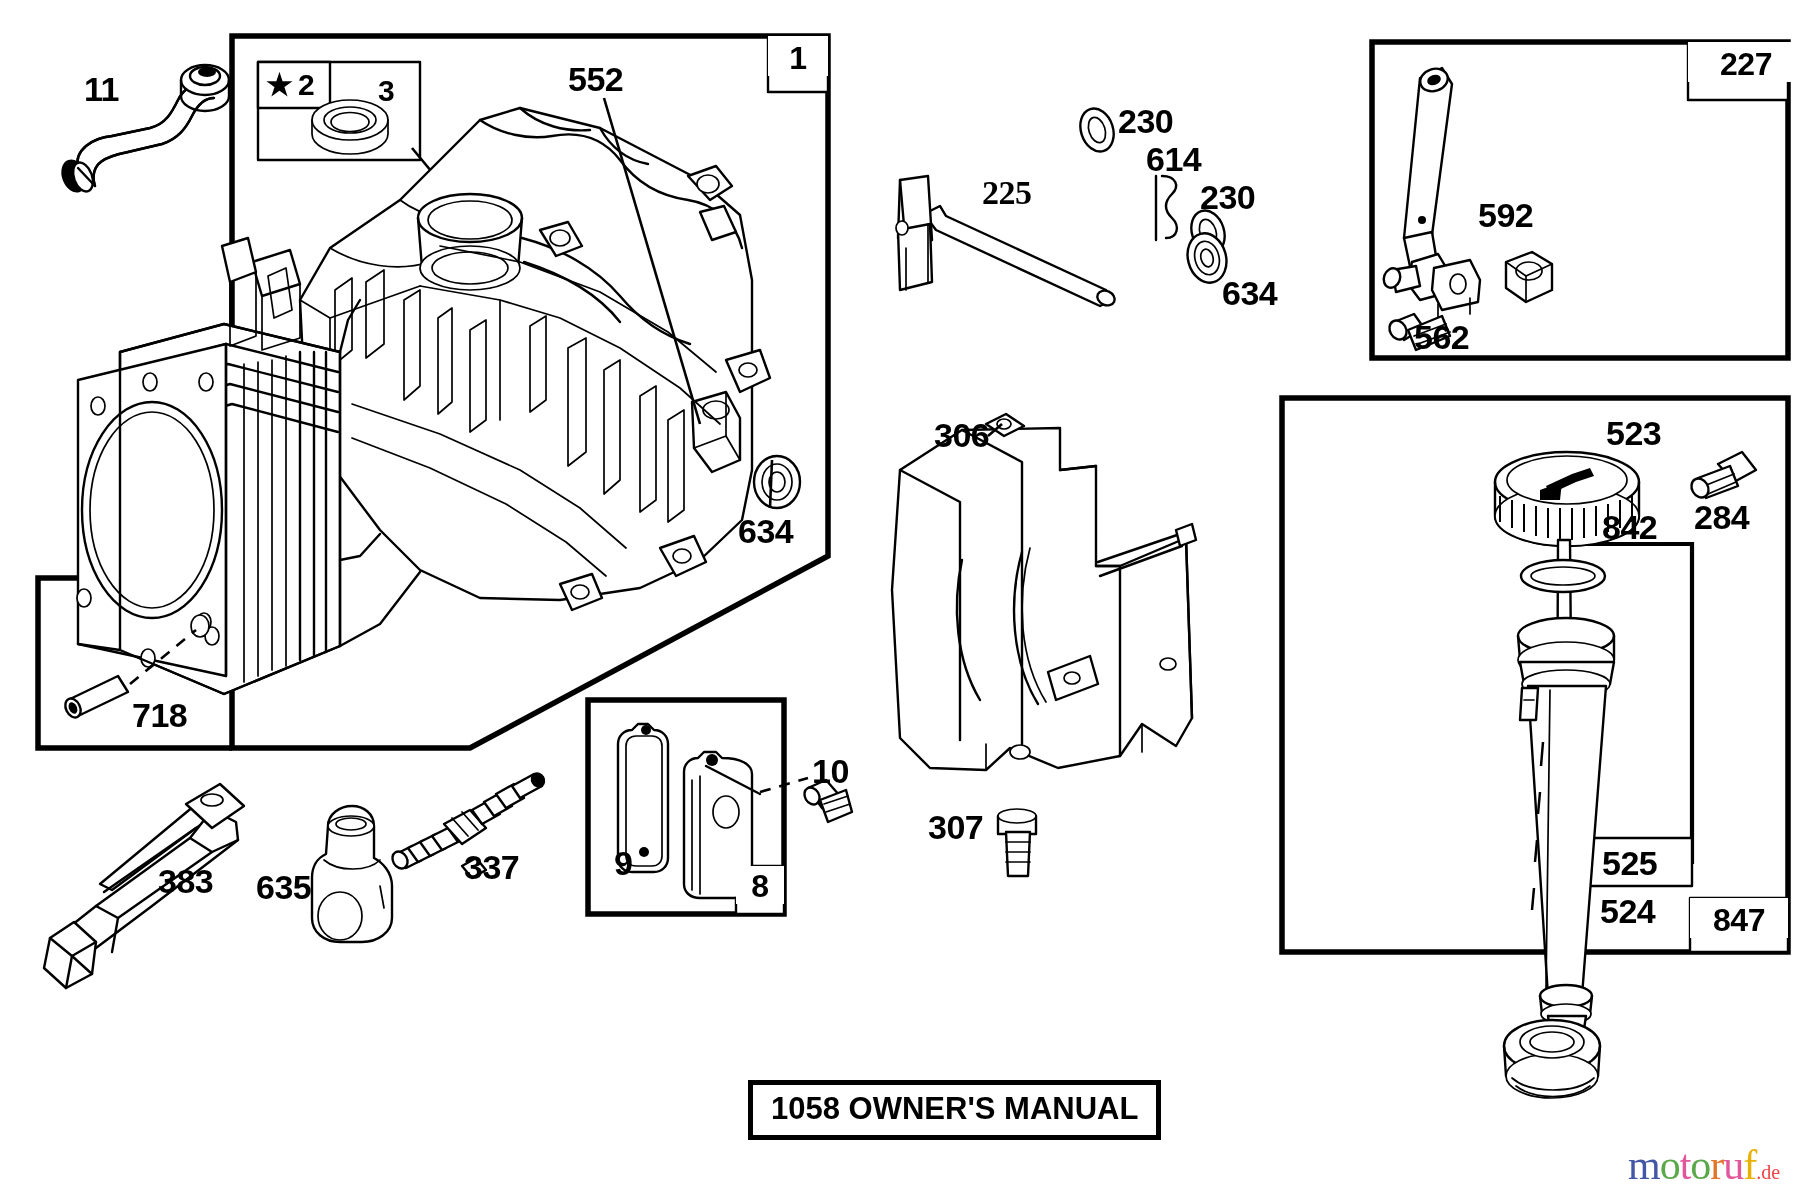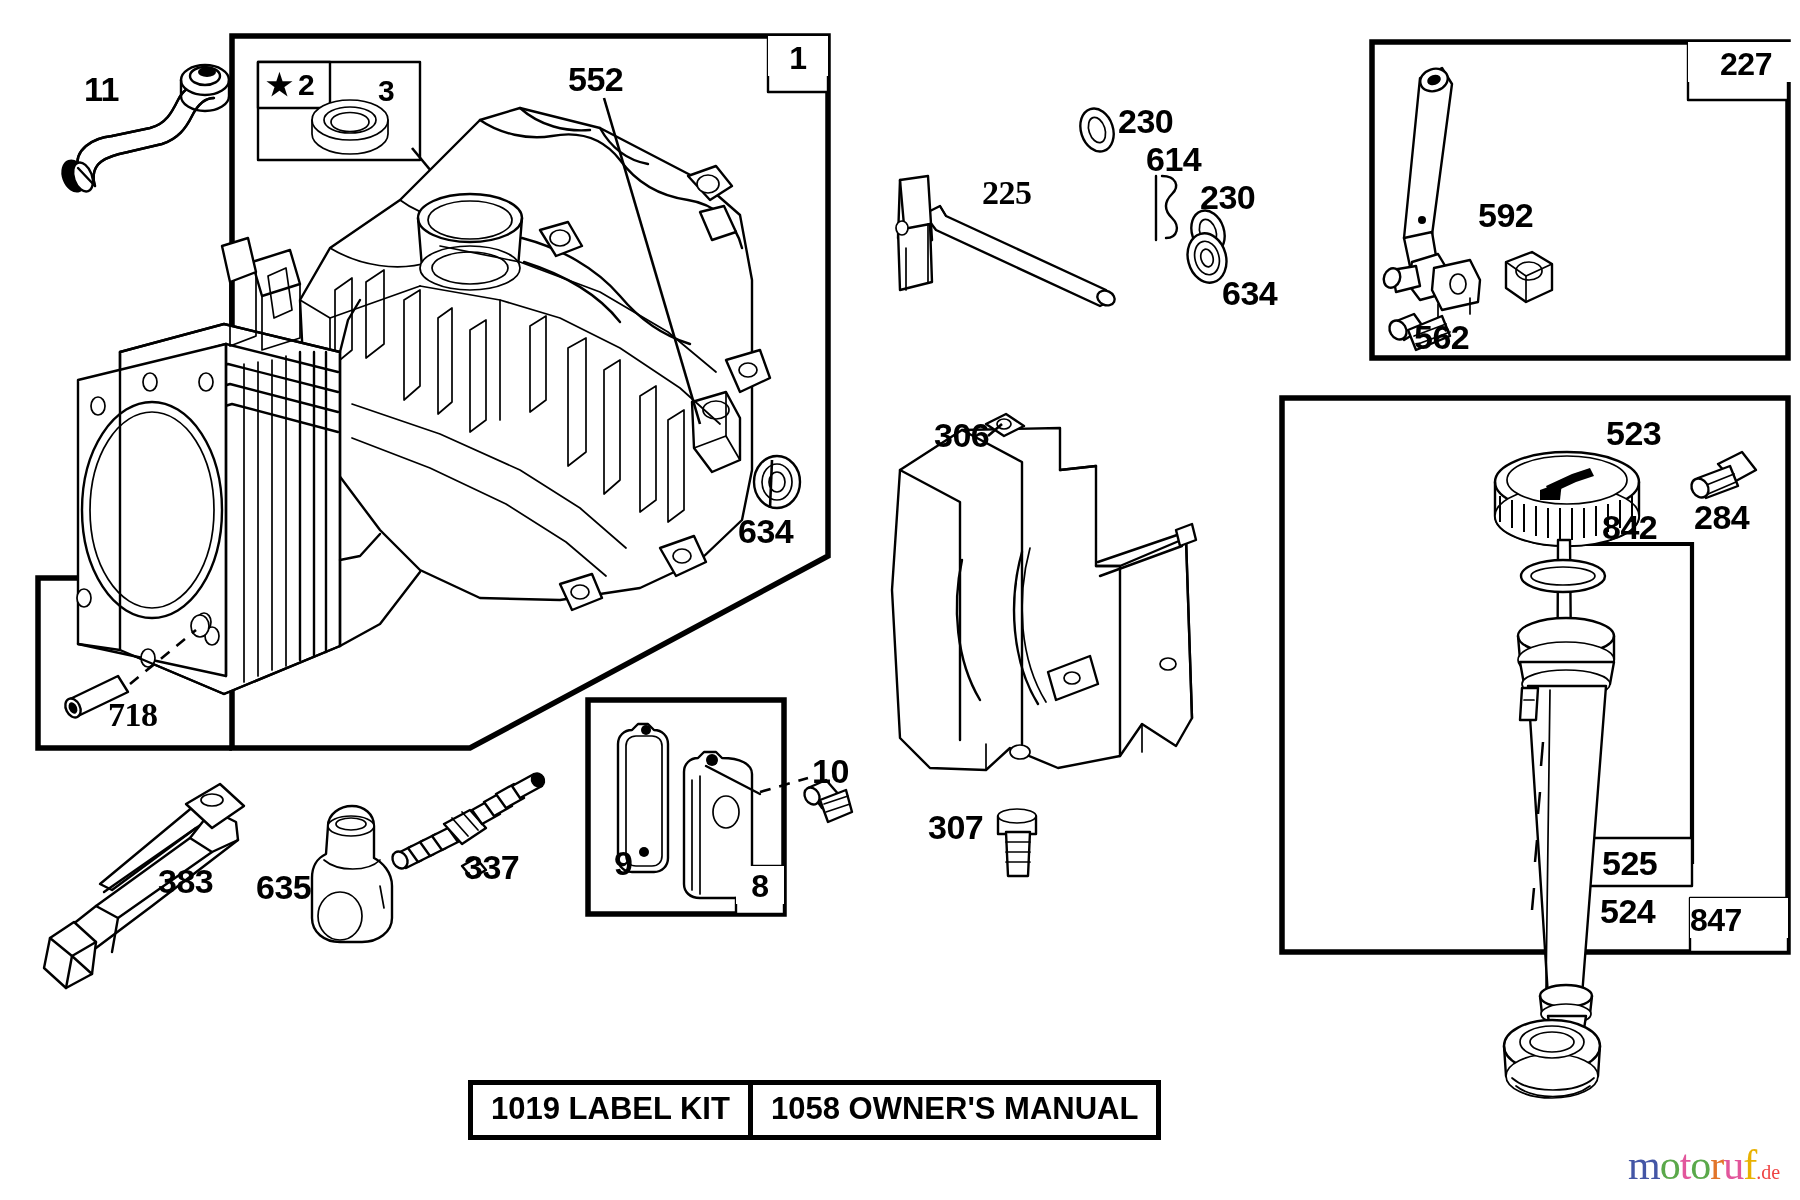--- a/index.html
+++ b/index.html
@@ -551,30 +551,30 @@
       <ellipse cx="1552" cy="1042" rx="22" ry="10" class="fillw-t"></ellipse>
       <path class="ln-t" d="M1512,1078 C1530,1094 1576,1094 1594,1078"></path>
       <path class="ln-t" d="M1516,1086 C1534,1100 1572,1100 1590,1086"></path>
     </g>
 
   </svg>
 
   <div class="boxnum" style="left:768px; top:36px; border:none; padding:6px 0 0 0; width:60px; text-align:center;">1</div>
   <div class="boxnum" style="left:736px; top:866px; border:none; padding:4px 0 0 0; width:48px; text-align:center;">8</div>
   <div class="boxnum" style="left:1688px; top:42px; border:none; padding:6px 0 0 0; width:116px; text-align:center;">227</div>
-  <div class="boxnum" style="left:1690px; top:898px; border:none; padding:6px 0 0 0; width:98px; text-align:left;">847</div>
+  <div class="boxnum" style="left:1690px; top:898px; border:none; padding:6px 0 0 0; width:98px; text-align:center;">847</div>
 
   <div class="lbl lbl-md" style="left:266px; top:70px;">★</div>
   <div class="lbl lbl-md" style="left:298px; top:70px;">2</div>
   <div class="lbl lbl-md" style="left:378px; top:76px;">3</div>
 
   <div class="lbl lbl-lg" style="left:84px; top:72px;">11</div>
   <div class="lbl lbl-lg" style="left:568px; top:62px;">552</div>
   <div class="lbl lbl-lg" style="left:738px; top:514px;">634</div>
-  <div class="lbl lbl-lg" style="left:108px; top:698px;font-family:Liberation Serif, serif;">718</div>
+  <div class="lbl lbl-lg" style="left:132px; top:698px;">718</div>
   <div class="lbl lbl-lg" style="left:158px; top:864px;">383</div>
   <div class="lbl lbl-lg" style="left:256px; top:838px;margin-top:32px;">635</div>
   <div class="lbl lbl-lg" style="left:464px; top:850px;">337</div>
 
   <div class="lbl lbl-lg" style="left:614px; top:846px;">9</div>
   <div class="lbl lbl-lg" style="left:812px; top:754px;">10</div>
 
   <div class="lbl lbl-lg" style="left:982px; top:176px;font-family:Liberation Serif, serif;">225</div>
   <div class="lbl lbl-lg" style="left:1118px; top:104px;">230</div>
   <div class="lbl lbl-lg" style="left:1146px; top:142px;">614</div>
@@ -586,20 +586,19 @@
 
   <div class="lbl lbl-lg" style="left:934px; top:418px;">306</div>
   <div class="lbl lbl-lg" style="left:928px; top:810px;">307</div>
 
   <div class="lbl lbl-lg" style="left:1606px; top:416px;">523</div>
   <div class="lbl lbl-lg" style="left:1602px; top:482px;margin-top:28px;">842</div>
   <div class="lbl lbl-lg" style="left:1694px; top:500px;">284</div>
   <div class="lbl lbl-lg" style="left:1602px; top:846px; width:76px; ">525</div>
   <div class="lbl lbl-lg" style="left:1600px; top:894px;">524</div>
 
-  <div class="kitbox" style="left:468px; top:1080px;">1019 LABEL KIT</div>
   <div class="kitbox" style="left:748px; top:1080px;">1058 OWNER'S MANUAL</div>
 
   <div id="logo">
     <span style="color:#4456a6">m</span><span style="color:#5aa84a">o</span><span style="color:#e2569c">t</span><span style="color:#5aa84a">o</span><span style="color:#e2752a">r</span><span style="color:#e2569c">u</span><span style="color:#e8b100">f</span><span class="de">.de</span>
   </div>
 
 </div>
 
 </body></html>

